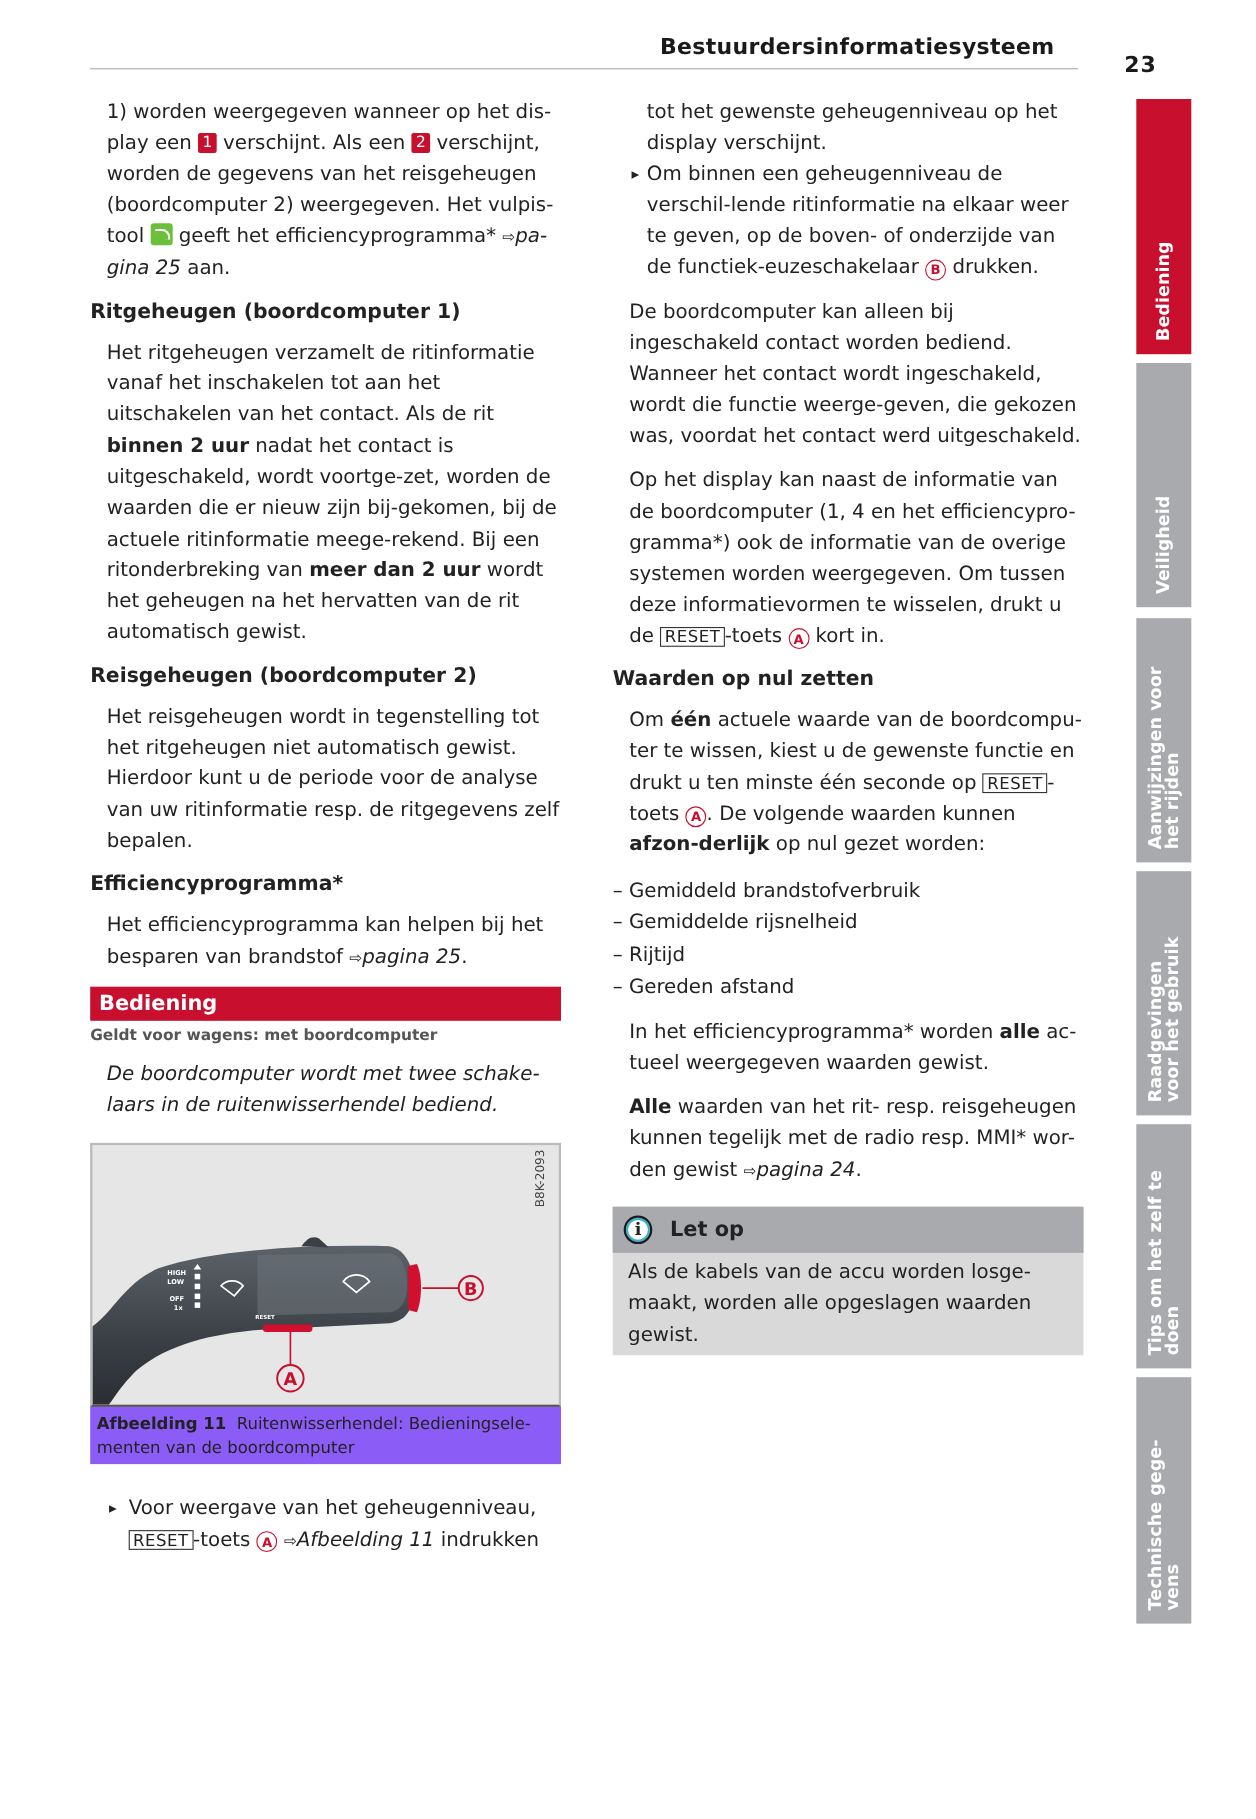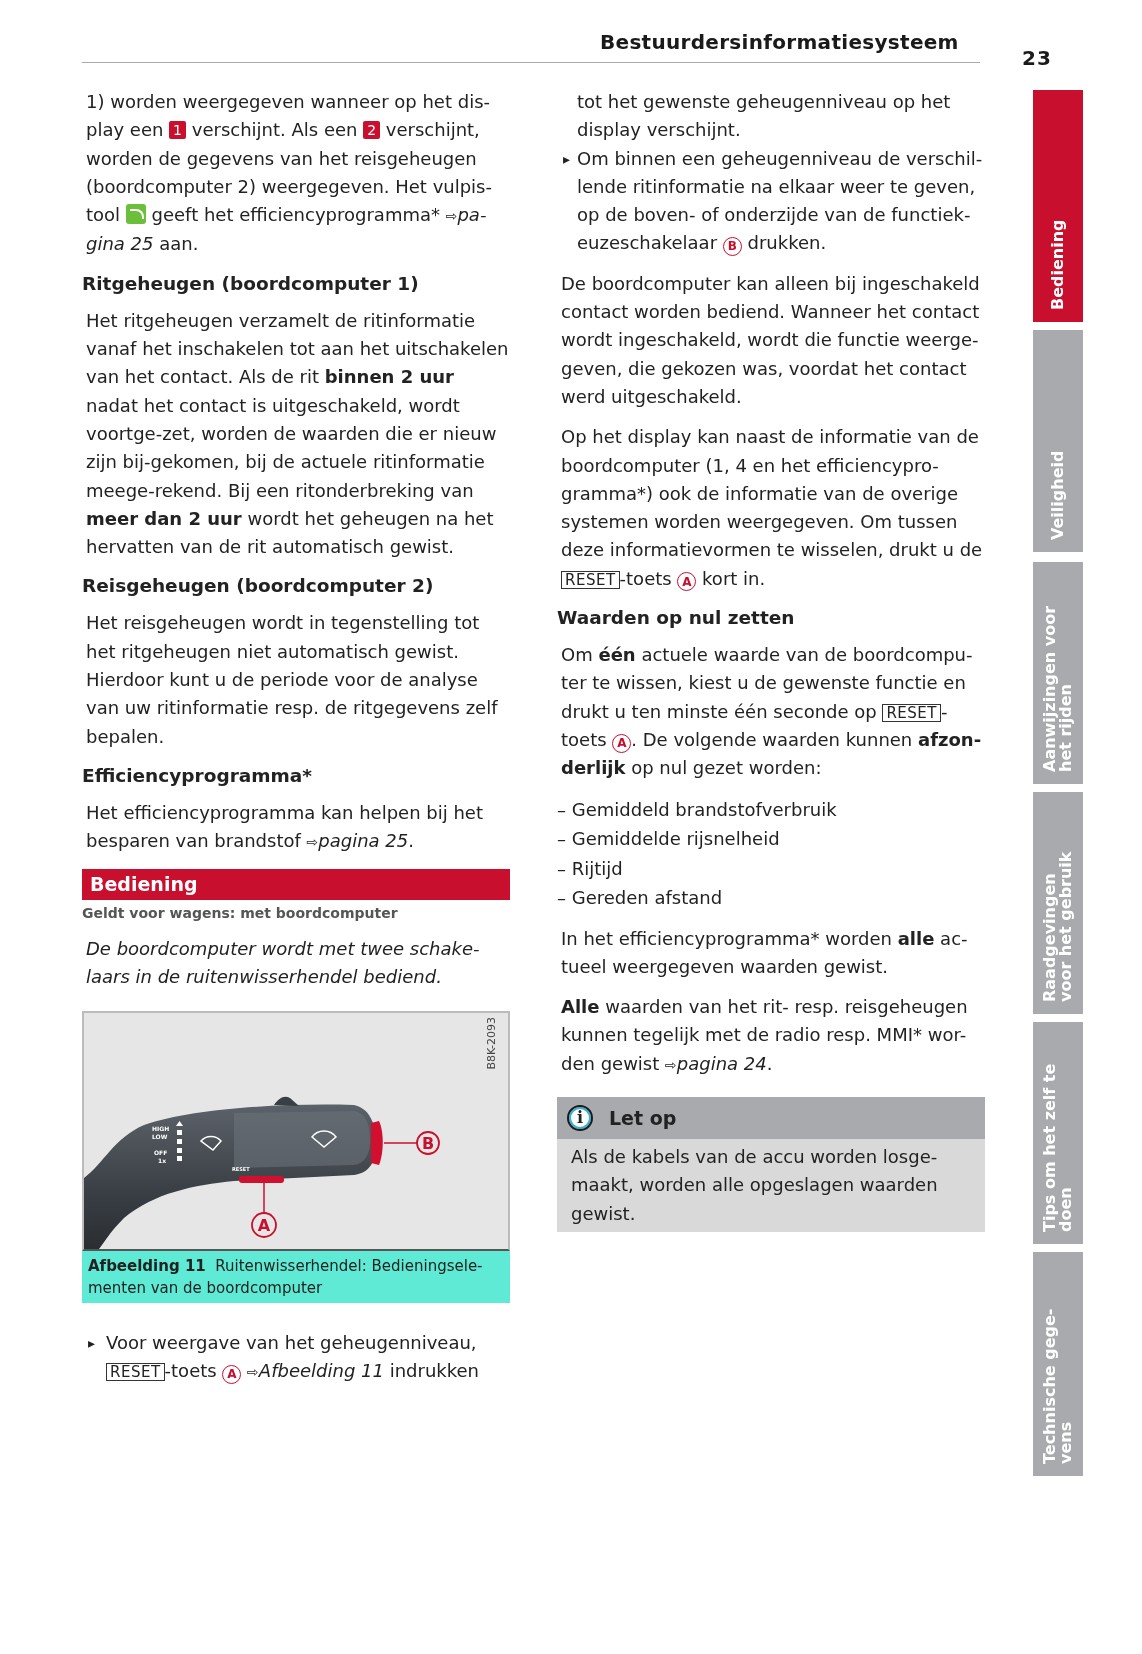--- a/index.html
+++ b/index.html
@@ -2,36 +2,36 @@
 <html><head>
 <meta charset="utf-8">
 <style>
   html, body { margin:0; padding:0; background:#fff; }
   body { width:1142px; height:1654px; position:relative; overflow:hidden;
          font-family:"DejaVu Sans", sans-serif; color:#222; }
   .hdr-title { position:absolute; left:600px; top:30px; font-weight:bold; font-size:20px; letter-spacing:0.3px; color:#1a1a1a; }
   .hdr-page { position:absolute; left:1022px; top:46px; font-weight:bold; font-size:20px; color:#1a1a1a; letter-spacing:1px; }
   .hdr-rule { position:absolute; left:82px; top:62px; width:898px; height:1px; background:#aaa; }
   .col { position:absolute; font-size:18px; line-height:28.3px; }
-  .col p { margin:0 0 12px 4px; }
+  .col p { margin:0 0 12px 15px; }
   .colL { left:82px; top:88px; width:428px; }
   .colR { left:557px; top:88px; width:428px; }
   h3 { font-size:18.5px; margin:0 0 10px 0; font-weight:bold; line-height:26px; }
   .badge { display:inline-block; background:#c8102e; color:#fff; font-size:14px; line-height:18px; padding:0 4px; border-radius:2px; vertical-align:1px; }
   .greenicon { display:inline-block; width:20px; height:20px; background:#6cbf3a; border-radius:3px; vertical-align:-3px; position:relative; }
   .greenicon::after { content:""; position:absolute; left:4px; top:5px; width:12px; height:8px; border-top:2px solid #fff; border-right:2px solid #fff; border-radius:0 8px 0 0; }
   .circ { display:inline-flex; align-items:center; justify-content:center; width:19px; height:19px; border:1.6px solid #c8102e; border-radius:50%; color:#c8102e; font-size:12px; font-weight:bold; vertical-align:-1px; box-sizing:border-box; }
   .keycap { border:1px solid #333; padding:0 3px; font-size:15px; line-height:16px; display:inline-block; letter-spacing:0.5px; }
   .arrow { font-size:14px; }
   .sec-bar { background:#c8102e; color:#fff; font-weight:bold; font-size:19px; padding:0 8px; height:31px; line-height:31px; margin-top:10px; }
   .sec-sub { font-size:14px; color:#555; margin:3px 0 12px 0; line-height:20px;font-weight:bold; }
   .intro { font-style:italic; }
   .fig { border:2px solid #bbb; border-bottom:2px solid #555; background:#e6e6e6; height:236px; position:relative; margin-top:20px; }
   .fig-code { position:absolute; right:2px; top:4px; writing-mode:vertical-rl; transform:rotate(180deg); font-size:11px; color:#444; }
-  .caption { background:#5eead4; font-size:15px; line-height:22px; padding:4px 6px 4px 6px; }
+  .caption { background:#8b5cf6; font-size:15px; line-height:22px; padding:4px 6px 4px 6px; }
   .bullet { position:relative; padding-left:20px; }
   .bullet::before { content:"\25B8"; position:absolute; left:2px; top:0; font-size:14px; }
   .dash-list { list-style:none; margin:0 0 12px 0; padding:0; line-height:29.5px; }
   .note { background:#d9d9d9; margin-top:18px; }
   .note-head { background:#a8aaad; height:42px; display:flex; align-items:center; padding-left:10px; font-weight:bold; font-size:19px; }
   .info-icon { width:26px; height:26px; border-radius:50%; border:2px solid #1a1a1a; background:#fff; box-shadow:0 0 0 2px #3ab0d4 inset; display:inline-flex; align-items:center; justify-content:center; font-family:"DejaVu Serif", serif; font-weight:bold; font-size:16px; margin-right:16px; box-sizing:border-box; }
   .note-body { padding:4px 14px 4px 14px; line-height:28.3px; }
   .tabs { position:absolute; left:1033px; top:90px; width:50px; }
   .tab { position:absolute; left:0; width:50px; background:#a8aaad; color:#fff; font-weight:bold; font-size:16px; }
   .tab.active { background:#c8102e; }

